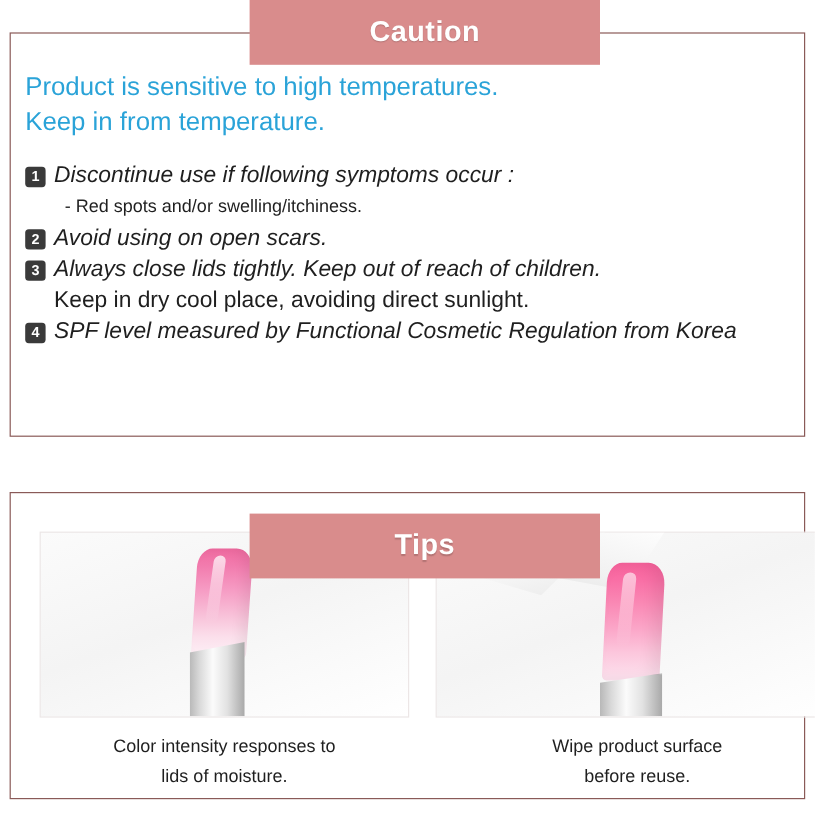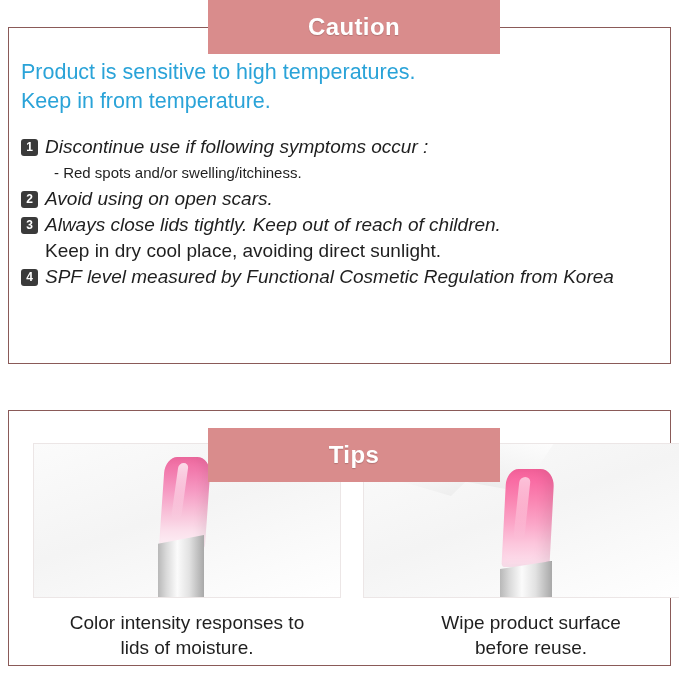--- a/index.html
+++ b/index.html
@@ -150,21 +150,21 @@
     width: 100%;
     height: 155px;
     overflow: hidden;
     border: 1px solid #ece6e6;
     background: linear-gradient(160deg,#fbfbfb 0%,#f4f4f4 45%,#ffffff 100%);
   }
 
   .tip-caption {
     margin-top: 12px;
     text-align: center;
-    font-size: 19px;
+    font-size: 15px;
     line-height: 25px;
     color: #1f1f1f;
   }
 
   
   .stick {
     position: absolute;
     bottom: 0;
     left: 50%;
     transform: translateX(-50%);

